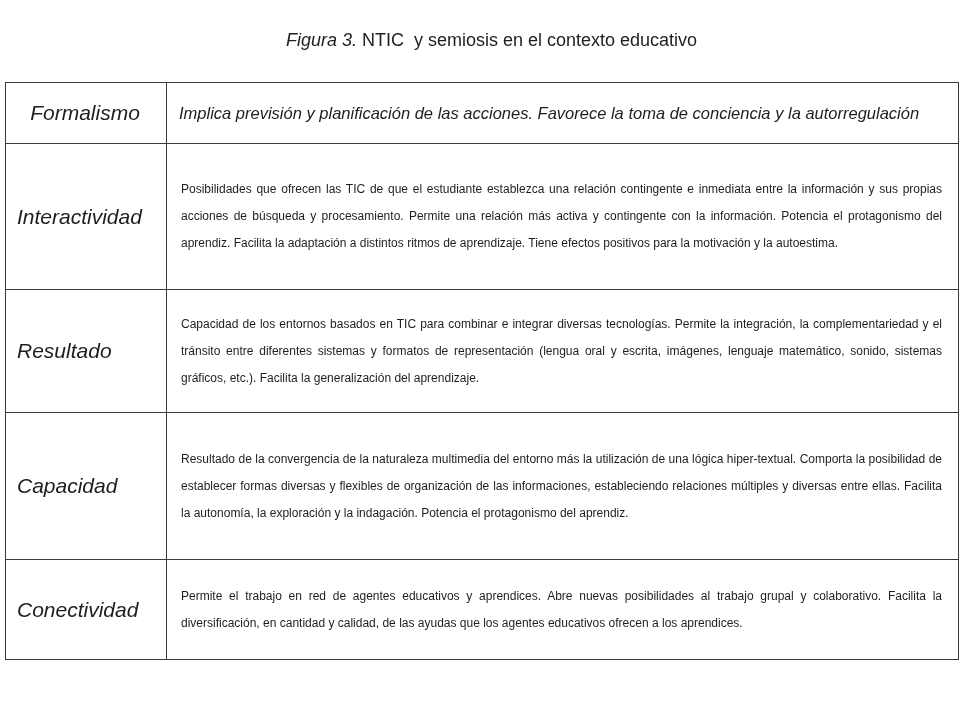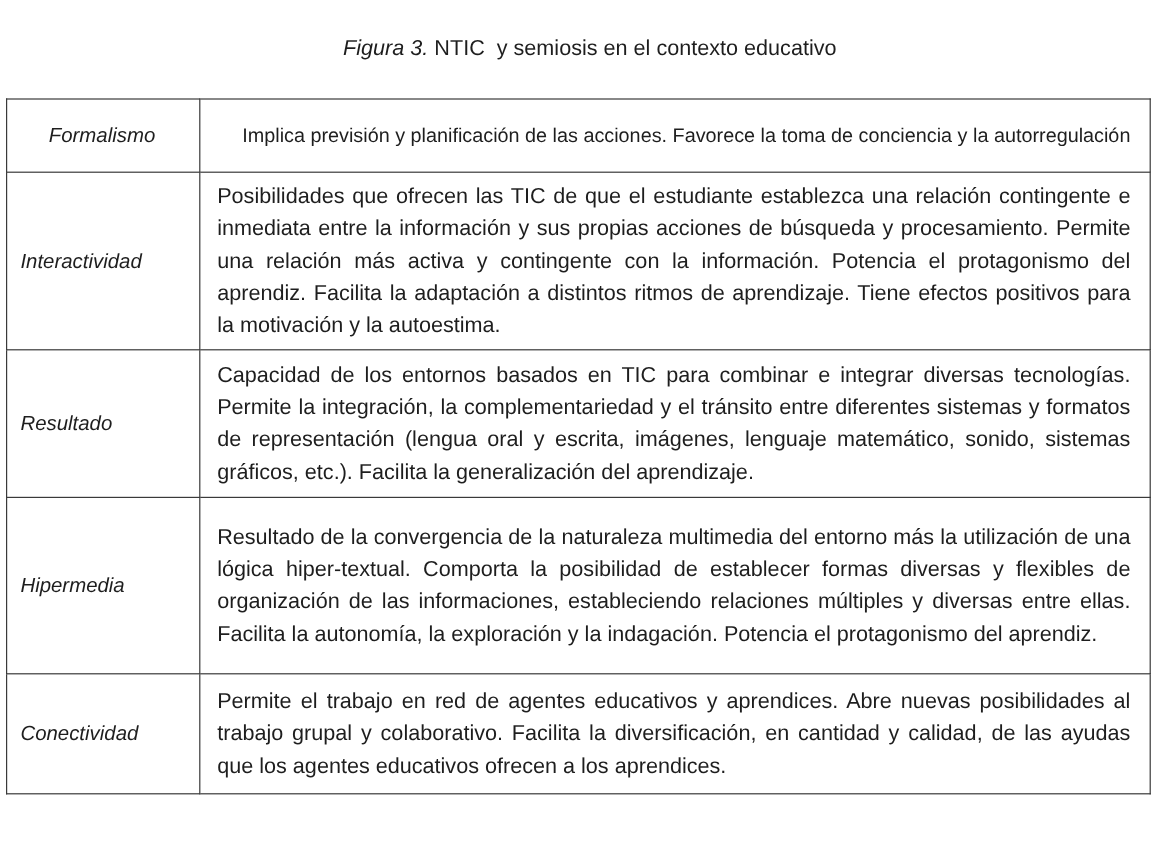--- a/index.html
+++ b/index.html
@@ -41,37 +41,38 @@
     background: #ffffff;
   }
   table.fig-table td {
     border: 1px solid #3a3a3a;
     vertical-align: middle;
     box-sizing: border-box;
   }
   col.col-term { width: 161px; }
   td.term {
     font-style: italic;
-    font-size: 17px;
+    font-size: 21px;
     padding: 2px 6px 2px 11px;
     text-align: left;
   }
   tr.row-formalismo td.term {
     text-align: center;
     padding-left: 4px;
   }
   td.desc {
-    font-size: 18px;
+    font-size: 12px;
     line-height: 27px;
     text-align: justify;
     padding: 6px 16px 6px 14px;
   }
   tr.row-formalismo td.desc {
+    font-style: italic;
     font-size: 16.5px;
-    text-align: right;
+    text-align: left;
     padding-left: 12px;
   }
   tr.row-formalismo   { height: 61px;  }
   tr.row-interactividad { height: 146px; }
   tr.row-dinamismo    { height: 73px;  }
   tr.row-multimedia   { height: 123px; }
   tr.row-hipermedia   { height: 147px; }
   tr.row-conectividad { height: 100px; }
 </style>
 </head>
@@ -95,21 +96,21 @@
       </tr>
       <tr class="row-interactividad">
         <td class="term">Interactividad</td>
         <td class="desc">Posibilidades que ofrecen las TIC de que el estudiante establezca una relación contingente e inmediata entre la información y sus propias acciones de búsqueda y procesamiento. Permite una relación más activa y contingente con la información. Potencia el protagonismo del aprendiz. Facilita la adaptación a distintos ritmos de aprendizaje. Tiene efectos positivos para la motivación y la autoestima.</td>
       </tr>
       <tr class="row-multimedia">
         <td class="term">Resultado</td>
         <td class="desc">Capacidad de los entornos basados en TIC para combinar e integrar diversas tecnologías. Permite la integración, la complementariedad y el tránsito entre diferentes sistemas y formatos de representación (lengua oral y escrita, imágenes, lenguaje matemático, sonido, sistemas gráficos, etc.). Facilita la generalización del aprendizaje.</td>
       </tr>
       <tr class="row-hipermedia">
-        <td class="term">Hipermedia</td>
+        <td class="term">Capacidad</td>
         <td class="desc">Resultado de la convergencia de la naturaleza multimedia del entorno más la utilización de una lógica hiper-textual. Comporta la posibilidad de establecer formas diversas y flexibles de organización de las informaciones, estableciendo relaciones múltiples y diversas entre ellas. Facilita la autonomía, la exploración y la indagación. Potencia el protagonismo del aprendiz.</td>
       </tr>
       <tr class="row-conectividad">
         <td class="term">Conectividad</td>
         <td class="desc">Permite el trabajo en red de agentes educativos y aprendices. Abre nuevas posibilidades al trabajo grupal y colaborativo. Facilita la diversificación, en cantidad y calidad, de las ayudas que los agentes educativos ofrecen a los aprendices.</td>
       </tr>
     </tbody>
   </table>
 
 </div>

